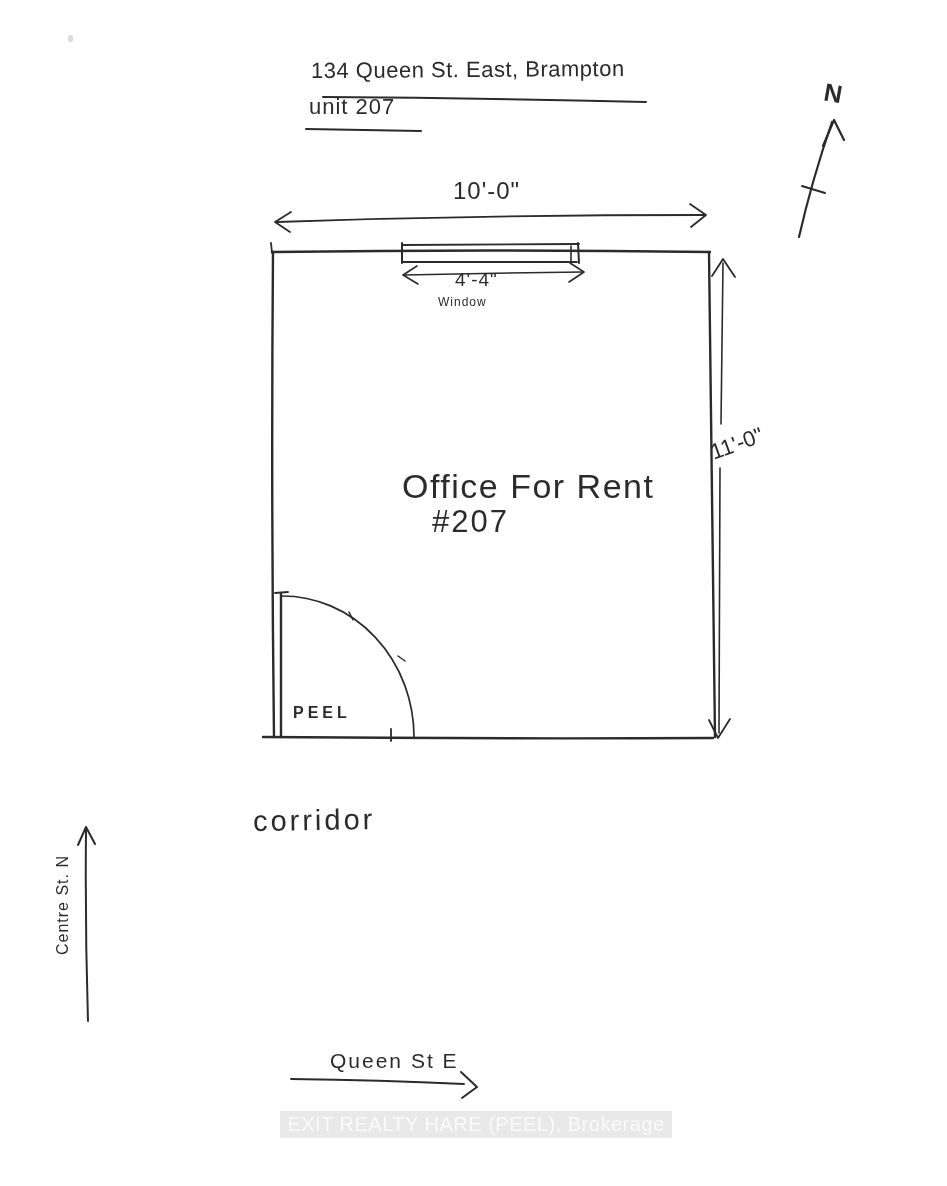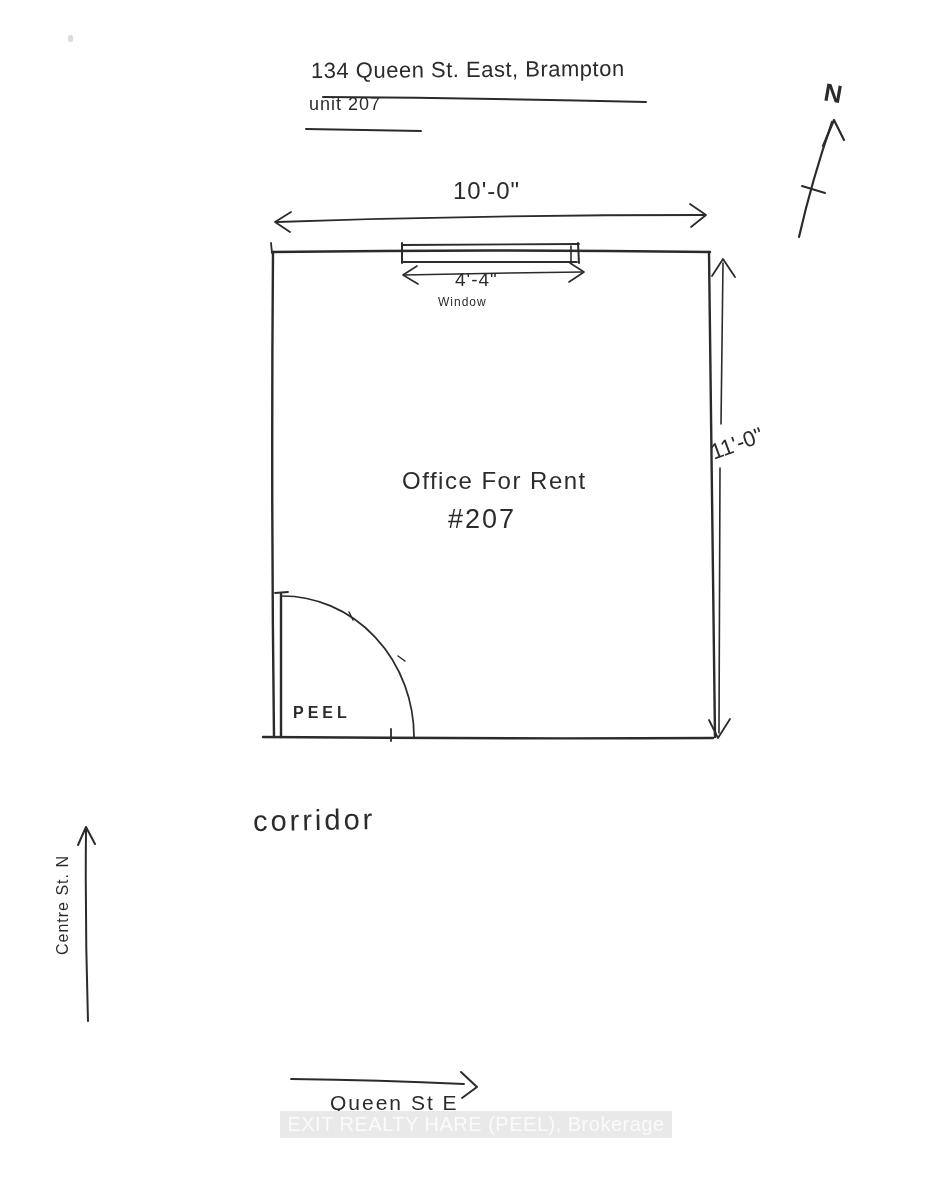--- a/index.html
+++ b/index.html
@@ -25,31 +25,31 @@
     stroke-linecap:round;
     stroke-linejoin:round;
   }
   .lbl{
     position:absolute;
     white-space:nowrap;
     color:var(--ink);
     line-height:1.1;
   }
   .addr1{left:311px;top:58px;font-size:22px;letter-spacing:.5px;transform:rotate(-0.4deg);}
-  .addr2{left:309px;top:95px;font-size:18px;letter-spacing:1px;}
+  .addr2{left:309px;top:95px;font-size:22px;letter-spacing:1px;}
   .dim-top{left:453px;top:178px;font-size:24px;letter-spacing:1px;}
   .dim-window{left:455px;top:270px;font-size:19px;letter-spacing:1px;}
   .win-word{left:438px;top:296px;font-size:12px;letter-spacing:1px;}
-  .room-name{left:402px;top:468px;font-size:24px;letter-spacing:1.5px;}
-  .room-num{left:448px;top:505px;font-size:27px;letter-spacing:2px;}
+  .room-name{left:402px;top:468px;font-size:34px;letter-spacing:1.5px;}
+  .room-num{left:432px;top:505px;font-size:31px;letter-spacing:2px;}
   .dim-right{left:737px;top:444px;font-size:22px;transform:translate(-50%,-50%) rotate(-20deg);}
   .door-word{left:293px;top:704px;font-size:16px;letter-spacing:4px;font-weight:600;}
   .corridor{left:253px;top:805px;font-size:29px;letter-spacing:3px;transform:rotate(-1deg);}
   .centre-st{left:63px;top:905px;font-size:16px;letter-spacing:1px;transform:translate(-50%,-50%) rotate(-90deg);}
-  .queen-st{left:330px;top:1049px;font-size:21px;letter-spacing:2px;margin-top:42px;}
+  .queen-st{left:330px;top:1049px;font-size:21px;letter-spacing:2px;}
   .north-n{left:824px;top:80px;font-size:25px;font-weight:600;transform:rotate(10deg);}
   .watermark{
     position:absolute;left:280px;top:1111px;width:392px;height:27px;
     background:var(--watermark_band);
     color:var(--watermark_text);
     font-size:20px;line-height:27px;text-align:center;
     font-weight:500;letter-spacing:.5px;
   }
   .smudge{position:absolute;left:68px;top:35px;width:5px;height:7px;background:#dcdcdc;border-radius:2px;}
 </style>

